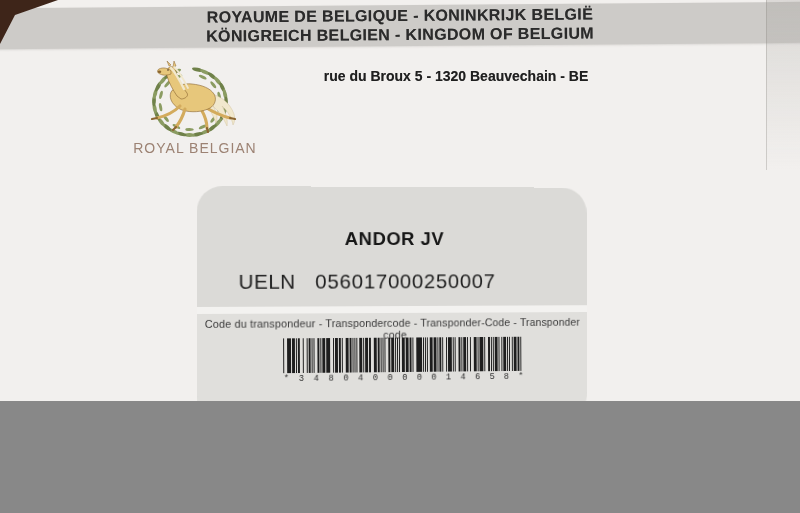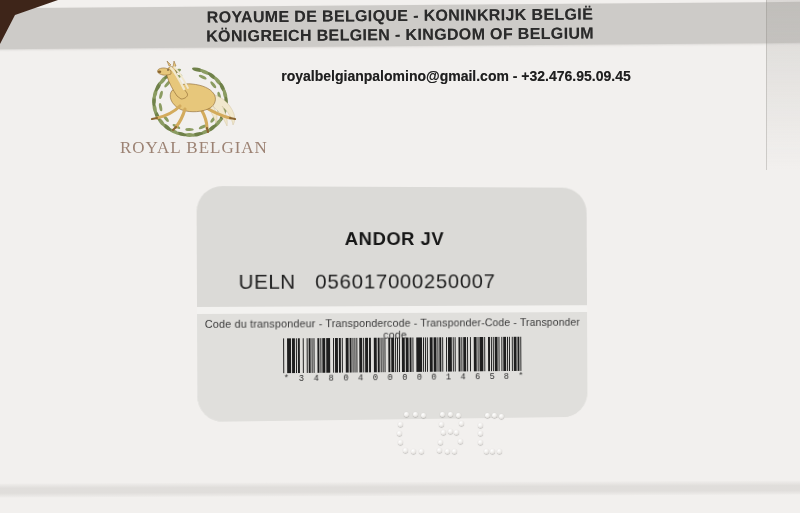--- a/index.html
+++ b/index.html
@@ -3,21 +3,21 @@
 <meta charset="utf-8">
 <style>
   :root{
     --paper:#f2f0ee; --band:#cdcbc8; --card-top:#dbdad7; --card-bottom:#e0dfdc;
     --separator:#f3f2f0; --corner:#3e2519; --ink:#2b2b2b; --bars:#1e1e1e;
     --gold:#e7c77b; --gold-dark:#d3ab5d; --cream:#f1e8cd; --outline:#8a6531;
     --wreath-a:#8b9c62; --wreath-b:#6f8149; --wordmark:#9c8273; --bottom-band:#dcdad7;
   }
   html,body{margin:0;padding:0;background:#888;}
   .canvas{
-    position:relative; width:800px; height:513px; overflow:hidden;
+    position:relative; width:800px; height:401px; overflow:hidden;
     background:var(--paper);
     font-family:"Liberation Sans", sans-serif;
     color:var(--ink);
   }
   
   .top-band{
     position:absolute; left:-12px; top:5px; width:824px; height:41px;
     background:var(--band);
     transform:rotate(-0.45deg);
     box-shadow:0 1px 2px rgba(120,116,110,0.18);
@@ -38,23 +38,23 @@
     background:linear-gradient(180deg, rgba(160,157,152,0.28), rgba(160,157,152,0));
   }
   .bottom-band{
     position:absolute; left:-5px; top:482px; width:810px; height:14px;
     background:linear-gradient(180deg, rgba(130,126,120,0.02), rgba(130,126,120,0.16) 35%, rgba(130,126,120,0.16) 70%, rgba(130,126,120,0.03));
     transform:rotate(-0.2deg);
   }
   
   .logo-svg{ position:absolute; left:135px; top:58px; }
   .logo-wordmark{
-    position:absolute; left:120px; top:140px; width:150px; text-align:left;
-    font-family:Liberation Serif, serif; color:var(--wordmark);
-    font-size:17px; line-height:16.5px; letter-spacing:1px;
+    position:absolute; left:120px; top:140px; width:150px; text-align:center;
+    font-family:Liberation Sans, sans-serif; color:var(--wordmark);
+    font-size:14px; line-height:16.5px; letter-spacing:1px;
   }
   
   .org-block{
     position:absolute; left:280px; top:67px; width:352px; text-align:center;
     font-weight:bold; font-size:14px; line-height:18.8px; color:#1f1f1f;
     text-shadow:0 0 0.5px rgba(30,30,30,0.5);
   }
   
   .card{
     position:absolute; left:197px; top:186px; width:404px; height:236px;
@@ -181,21 +181,21 @@
     <circle cx="33" cy="12" r="0.8" fill="#4a3category41f" style="fill:#4a341f"></circle>
 
     <path d="M36,10 C41,15 45,23 49,31" style="stroke:var(--cream)" stroke-width="2.4" fill="none" stroke-linecap="round"></path>
     <path d="M39,9 C45,14 49,22 53,30" style="stroke:var(--cream)" stroke-width="1.8" fill="none" stroke-linecap="round"></path>
   </svg>
   <div class="logo-wordmark">
     <div>ROYAL BELGIAN</div>
   </div>
 
   <div class="org-block">
-    <div>royalbelgianpalomino@gmail.com - +32.476.95.09.45</div>
+    <div>rue du Broux 5 - 1320 Beauvechain - BE</div>
   </div>
 
   <div class="card">
     <div class="horse-name">ANDOR JV</div>
     <div class="ueln-row">
       <span class="ueln-label">UELN</span>
       <span class="ueln-number">056017000250007</span>
     </div>
     <div class="card-separator"></div>
     <div class="card-bottom">

